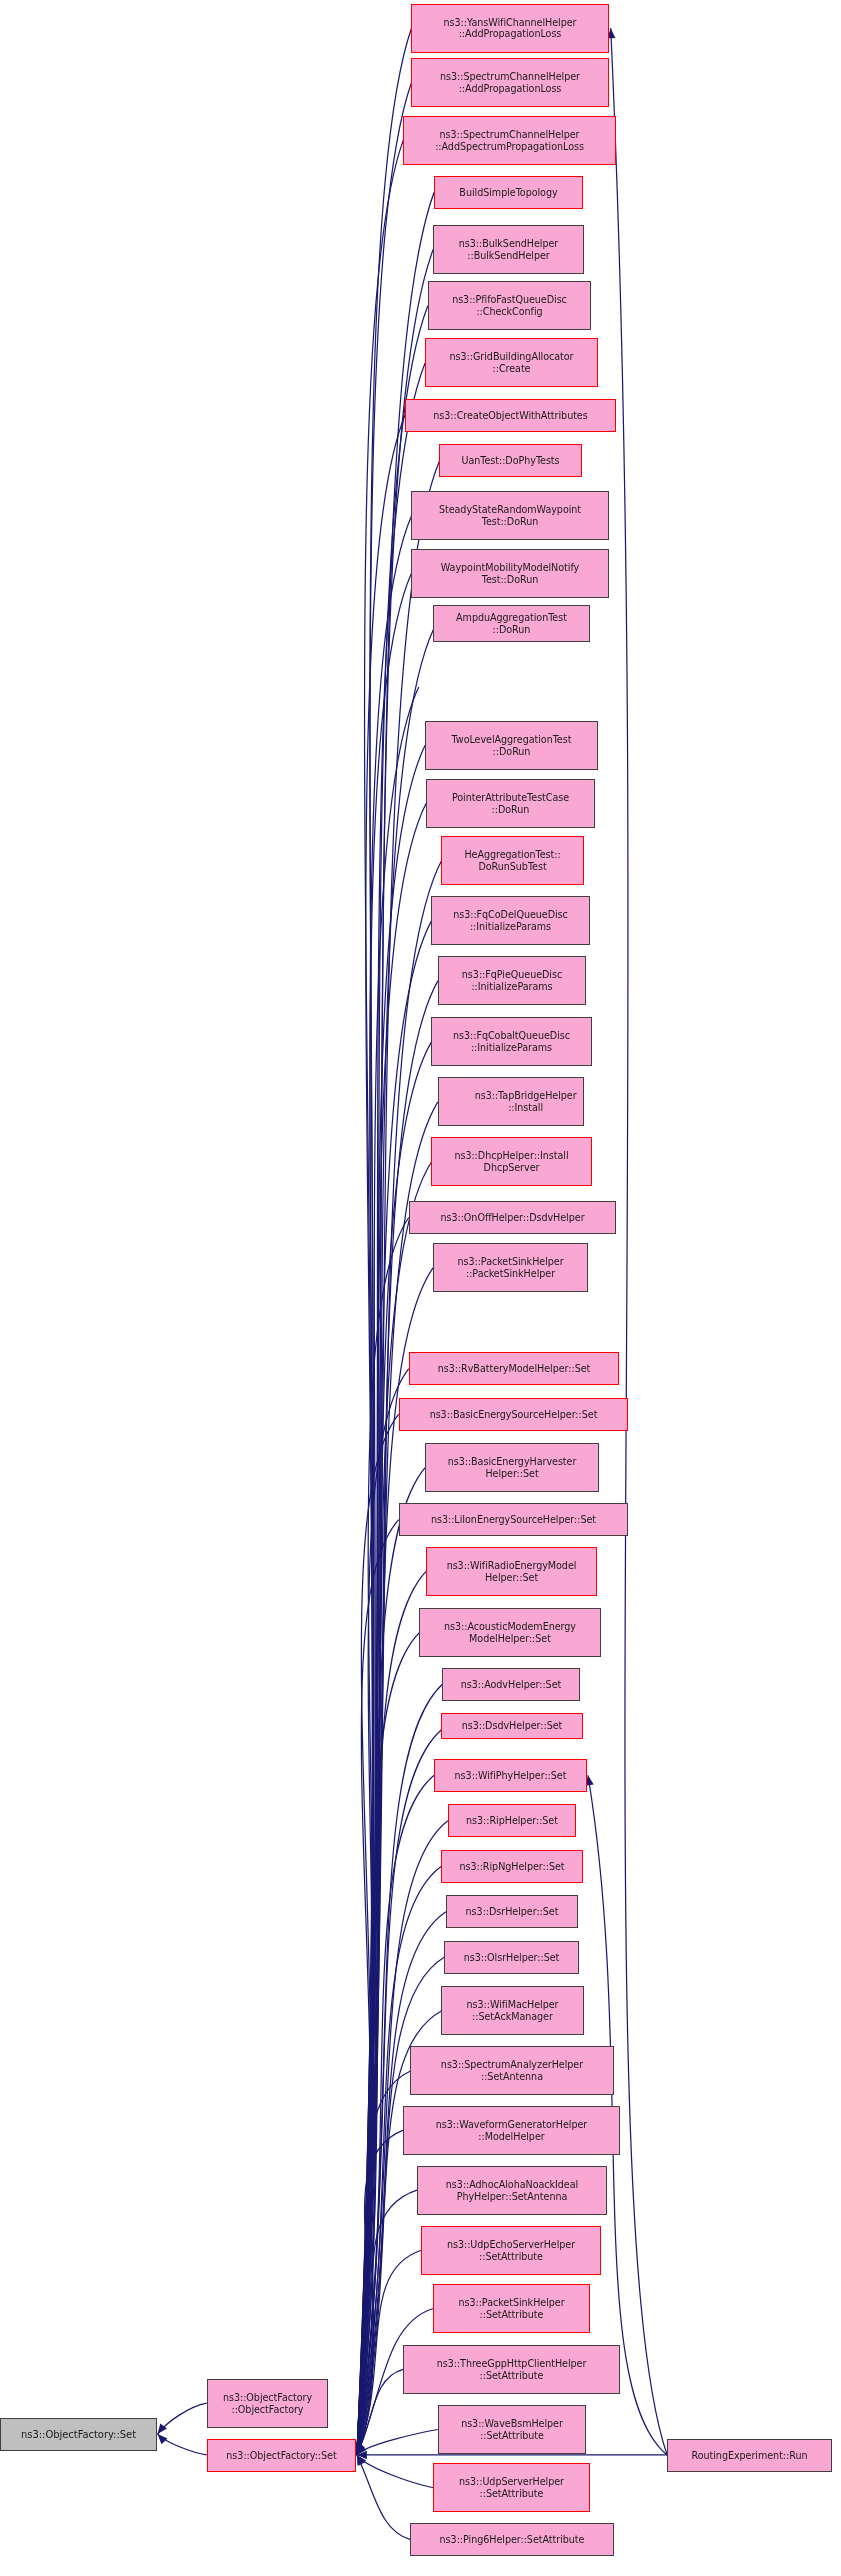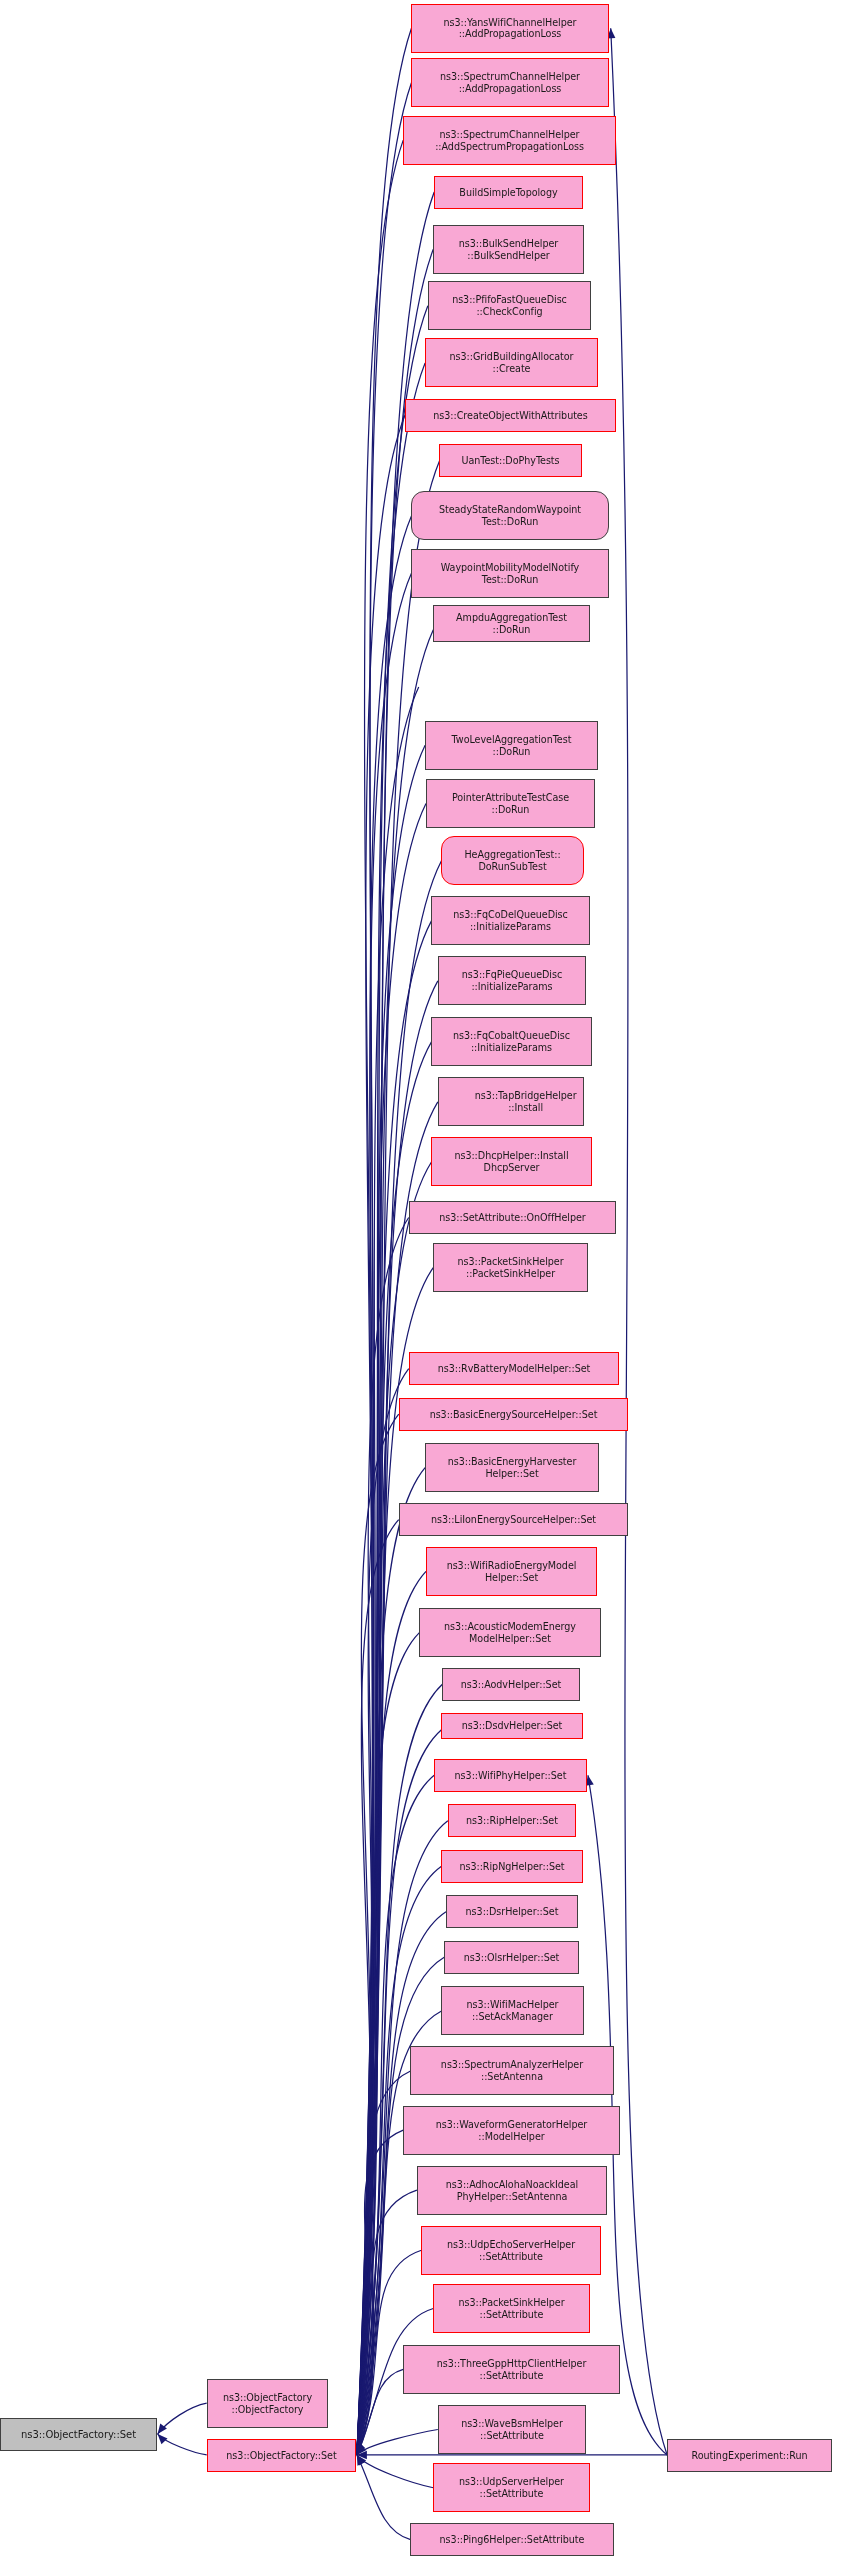--- a/index.html
+++ b/index.html
@@ -154,43 +154,43 @@
 ::AddSpectrumPropagationLoss</div>
     <div class="node red" style="left: 434px; top: 176px; width: 149px; height: 33px;">BuildSimpleTopology</div>
     <div class="node" style="left: 433px; top: 225px; width: 151px; height: 49px;">ns3::BulkSendHelper
 ::BulkSendHelper</div>
     <div class="node" style="left: 428px; top: 281px; width: 163px; height: 49px;">ns3::PfifoFastQueueDisc
 ::CheckConfig</div>
     <div class="node red" style="left: 425px; top: 338px; width: 173px; height: 49px;">ns3::GridBuildingAllocator
 ::Create</div>
     <div class="node red" style="left: 405px; top: 399px; width: 211px; height: 33px;">ns3::CreateObjectWithAttributes</div>
     <div class="node red" style="left: 439px; top: 444px; width: 143px; height: 33px;">UanTest::DoPhyTests</div>
-    <div class="node" style="left: 411px; top: 491px; width: 198px; height: 49px; border-radius: 13px;">SteadyStateRandomWaypoint
+    <div class="node" style="left: 411px; top: 491px; width: 198px; height: 49px;">SteadyStateRandomWaypoint
 Test::DoRun</div>
     <div class="node" style="left: 411px; top: 549px; width: 198px; height: 49px;">WaypointMobilityModelNotify
 Test::DoRun</div>
     <div class="node" style="left: 433px; top: 605px; width: 157px; height: 37px;">AmpduAggregationTest
 ::DoRun</div>
     <div class="node" style="left: 425px; top: 721px; width: 173px; height: 49px;">TwoLevelAggregationTest
 ::DoRun</div>
     <div class="node" style="left: 426px; top: 779px; width: 169px; height: 49px;">PointerAttributeTestCase
 ::DoRun</div>
-    <div class="node red" style="left: 441px; top: 836px; width: 143px; height: 49px; border-radius: 13px;">HeAggregationTest::
+    <div class="node red" style="left: 441px; top: 836px; width: 143px; height: 49px;">HeAggregationTest::
 DoRunSubTest</div>
     <div class="node" style="left: 431px; top: 896px; width: 159px; height: 49px;">ns3::FqCoDelQueueDisc
 ::InitializeParams</div>
     <div class="node" style="left: 438px; top: 956px; width: 148px; height: 49px;">ns3::FqPieQueueDisc
 ::InitializeParams</div>
     <div class="node" style="left: 431px; top: 1017px; width: 161px; height: 49px;">ns3::FqCobaltQueueDisc
 ::InitializeParams</div>
     <div class="node" style="left: 438px; top: 1077px; width: 146px; height: 49px; padding-left: 32px;">ns3::TapBridgeHelper
 ::Install</div>
     <div class="node red" style="left: 431px; top: 1137px; width: 161px; height: 49px;">ns3::DhcpHelper::Install
 DhcpServer</div>
-    <div class="node" style="left: 409px; top: 1201px; width: 207px; height: 33px;">ns3::SetAttribute::OnOffHelper</div>
+    <div class="node" style="left: 409px; top: 1201px; width: 207px; height: 33px;">ns3::OnOffHelper::DsdvHelper</div>
     <div class="node" style="left: 433px; top: 1243px; width: 155px; height: 49px;">ns3::PacketSinkHelper
 ::PacketSinkHelper</div>
     <div class="node red" style="left: 409px; top: 1352px; width: 210px; height: 33px;">ns3::RvBatteryModelHelper::Set</div>
     <div class="node red" style="left: 399px; top: 1398px; width: 229px; height: 33px;">ns3::BasicEnergySourceHelper::Set</div>
     <div class="node" style="left: 425px; top: 1443px; width: 174px; height: 49px;">ns3::BasicEnergyHarvester
 Helper::Set</div>
     <div class="node" style="left: 399px; top: 1503px; width: 229px; height: 33px;">ns3::LiIonEnergySourceHelper::Set</div>
     <div class="node red" style="left: 426px; top: 1547px; width: 171px; height: 49px;">ns3::WifiRadioEnergyModel
 Helper::Set</div>
     <div class="node" style="left: 419px; top: 1608px; width: 182px; height: 49px;">ns3::AcousticModemEnergy

